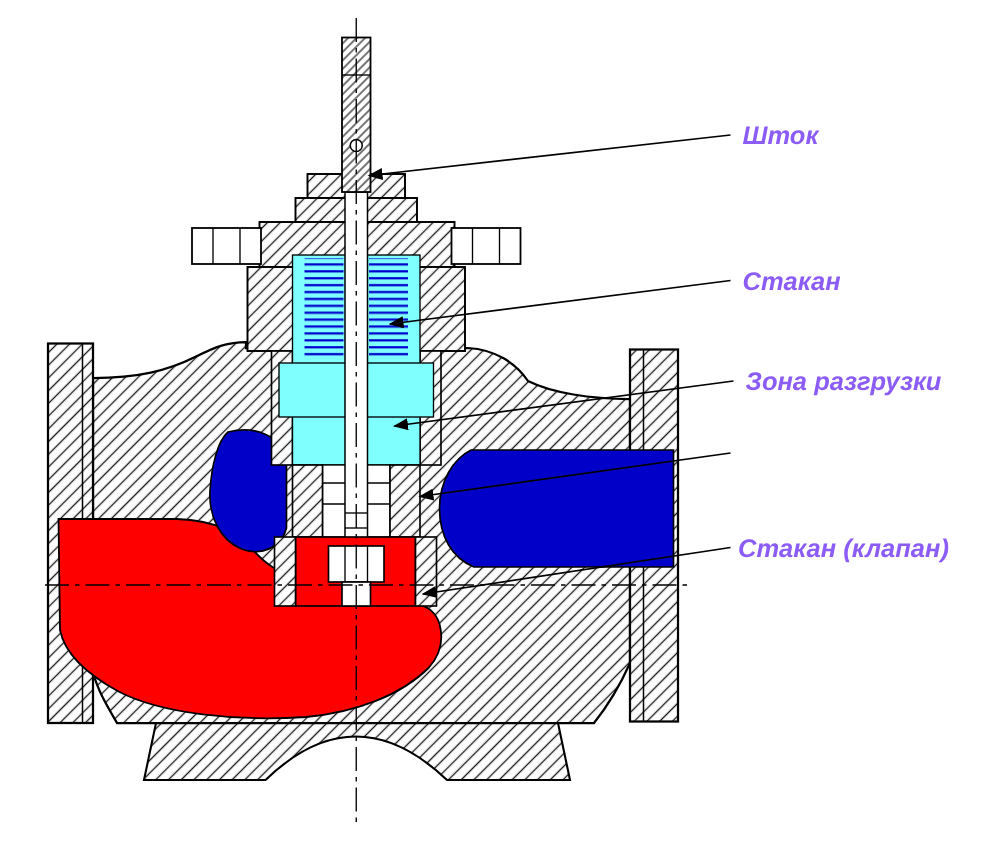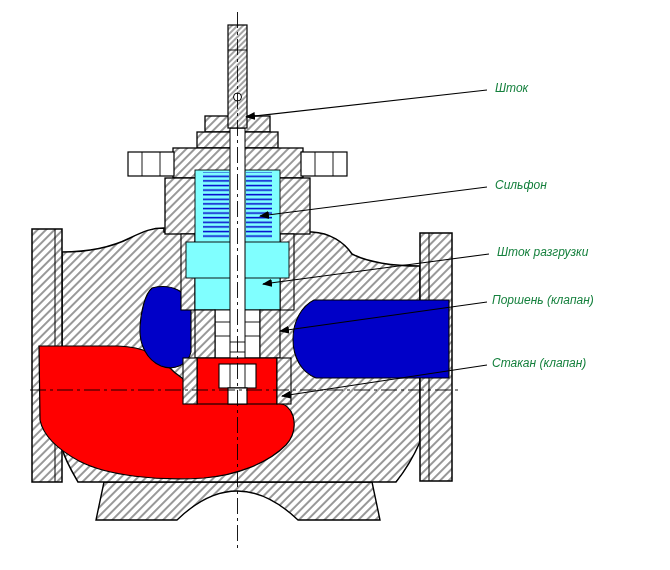--- a/index.html
+++ b/index.html
@@ -1,19 +1,19 @@
 <!DOCTYPE html>
 <html><head>
 <meta charset="utf-8">
 <style>
   html,body{margin:0;padding:0;background:#fff;}
   .stage{position:relative;width:670px;height:570px;background:#fff;overflow:hidden;
          font-family:"Liberation Sans",sans-serif;}
   .stage svg{position:absolute;left:0;top:0;}
-  .label{position:absolute;font-style:italic;font-weight:normal;font-size:12px;color:#15803d;
+  .label{position:absolute;font-style:italic;font-weight:bold;font-size:17px;color:#8b5cf6;
          white-space:nowrap;font-family:"Liberation Sans",sans-serif;}
 </style>
 </head>
 <body>
 
 <div class="stage">
 <svg width="670" height="570" viewBox="0 0 670 570">
   <defs>
     <pattern id="hatch" width="6" height="6" patternUnits="userSpaceOnUse" patternTransform="rotate(-45)">
       <rect width="6" height="6" fill="#ffffff"></rect>
@@ -131,17 +131,16 @@
   <g stroke="#000" stroke-width="1.1">
     <line x1="487" y1="90" x2="246" y2="117" marker-end="url(#arrow)"></line>
     <line x1="487" y1="187" x2="260" y2="216" marker-end="url(#arrow)"></line>
     <line x1="489" y1="254" x2="263" y2="284" marker-end="url(#arrow)"></line>
     <line x1="487" y1="302" x2="280" y2="331" marker-end="url(#arrow)"></line>
     <line x1="487" y1="365" x2="282" y2="396" marker-end="url(#arrow)"></line>
   </g>
 </svg>
 
   <div class="label" style="left:495px;top:81px">Шток</div>
-  <div class="label" style="left:495px;top:178px">Сильфон</div>
-  <div class="label" style="left:497px;top:245px">Шток разгрузки</div>
-  <div class="label" style="left:492px;top:293px">Поршень (клапан)</div>
+  <div class="label" style="left:495px;top:178px">Стакан</div>
+  <div class="label" style="left:497px;top:245px">Зона разгрузки</div>
   <div class="label" style="left:492px;top:356px">Стакан (клапан)</div>
 </div>
 
 </body></html>

